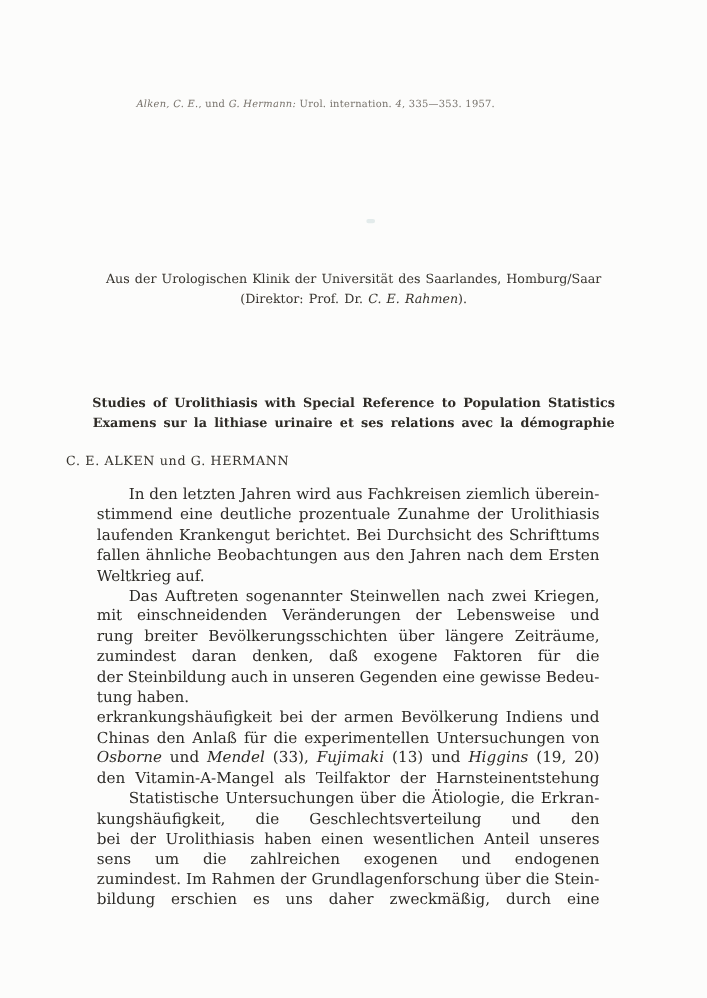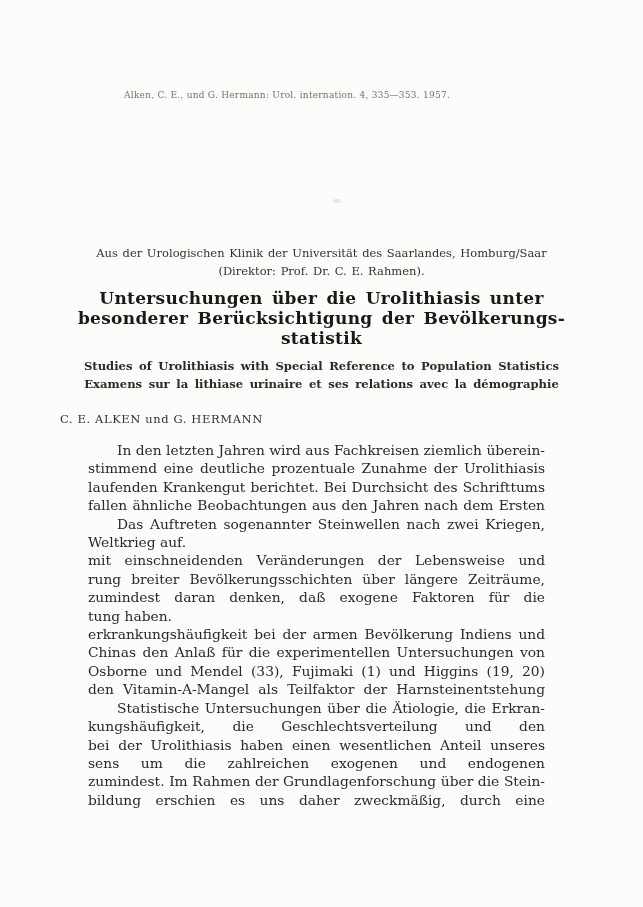--- a/index.html
+++ b/index.html
@@ -83,62 +83,58 @@
     color:var(--ink);
   }
   .line{
     text-align:justify;
     text-align-last:justify;
     height:18.42px;
     overflow:hidden;
   }
   .line.indent{text-indent:29px;}
   .line.last{text-align-last:left;}
-  .it{}
+  .it{font-style:italic;}
 </style>
 </head>
 <body>
 
 <div class="page">
 
   <div class="running-head"><span class="it">Alken, C. E.</span><span>, und </span><span class="it">G. Hermann:</span><span> Urol. internation. </span><span class="it">4</span><span>, 335—353. 1957.</span></div>
 
   <div class="scan-artifact"></div>
 
   <div class="affiliation">
     <div>Aus der Urologischen Klinik der Universität des Saarlandes, Homburg/Saar</div>
     <div><span>(Direktor: Prof. Dr. </span><span class="it">C. E. Rahmen</span><span>).</span></div>
   </div>
 
-  <h1 class="title">
-    <span class="tline">Untersuchungen über die Urolithiasis unter</span>
-    <span class="tline">besonderer Berücksichtigung der Bevölkerungs-</span>
-    <span class="tline">statistik</span>
-  </h1>
 
   <div class="subtitle subtitle-fr">Examens sur la lithiase urinaire et ses relations avec la démographie</div>
 
   <div class="subtitle subtitle-en">Studies of Urolithiasis with Special Reference to Population Statistics</div>
 
   <div class="authors">C. E. ALKEN und G. HERMANN</div>
 
   <div class="article-body">
       <div class="line indent"><span>In den letzten Jahren wird aus Fachkreisen ziemlich überein-</span></div>
       <div class="line"><span>stimmend eine deutliche prozentuale Zunahme der Urolithiasis im</span></div>
       <div class="line"><span>laufenden Krankengut berichtet. Bei Durchsicht des Schrifttums</span></div>
       <div class="line"><span>fallen ähnliche Beobachtungen aus den Jahren nach dem Ersten</span></div>
+      <div class="line last"><span>Weltkrieg auf.</span></div>
       <div class="line indent"><span>Das Auftreten sogenannter Steinwellen nach zwei Kriegen,</span></div>
-      <div class="line last"><span>Weltkrieg auf.</span></div>
       <div class="line"><span>mit einschneidenden Veränderungen der Lebensweise und Ernäh-</span></div>
       <div class="line"><span>rung breiter Bevölkerungsschichten über längere Zeiträume, läßt</span></div>
       <div class="line"><span>zumindest daran denken, daß exogene Faktoren für die Pathogenese</span></div>
+      <div class="line"><span>der Steinbildung auch in unseren Gegenden eine gewisse Bedeu-</span></div>
       <div class="line last"><span>tung haben.</span></div>
       <div class="line"><span>erkrankungshäufigkeit bei der armen Bevölkerung Indiens und</span></div>
       <div class="line"><span>Chinas den Anlaß für die experimentellen Untersuchungen von</span></div>
-      <div class="line"><span class="it">Osborne</span><span> und </span><span class="it">Mendel</span><span> (33), </span><span class="it">Fujimaki</span><span> (1) und </span><span class="it">Higgins</span><span> (19, 20) über</span></div>
+      <div class="line"><span class="it">Osborne</span><span> und </span><span class="it">Mendel</span><span> (33), </span><span class="it">Fujimaki</span><span> (13) und </span><span class="it">Higgins</span><span> (19, 20) über</span></div>
       <div class="line"><span>den Vitamin-A-Mangel als Teilfaktor der Harnsteinentstehung gab.</span></div>
       <div class="line indent"><span>Statistische Untersuchungen über die Ätiologie, die Erkran-</span></div>
       <div class="line"><span>kungshäufigkeit, die Geschlechtsverteilung und den Altersaufbau</span></div>
       <div class="line"><span>bei der Urolithiasis haben einen wesentlichen Anteil unseres Wis-</span></div>
       <div class="line"><span>sens um die zahlreichen exogenen und endogenen Kausalfaktoren</span></div>
       <div class="line"><span>zumindest. Im Rahmen der Grundlagenforschung über die Stein-</span></div>
       <div class="line"><span>bildung erschien es uns daher zweckmäßig, durch eine statistische</span></div>
     </div>
 
 </div>

